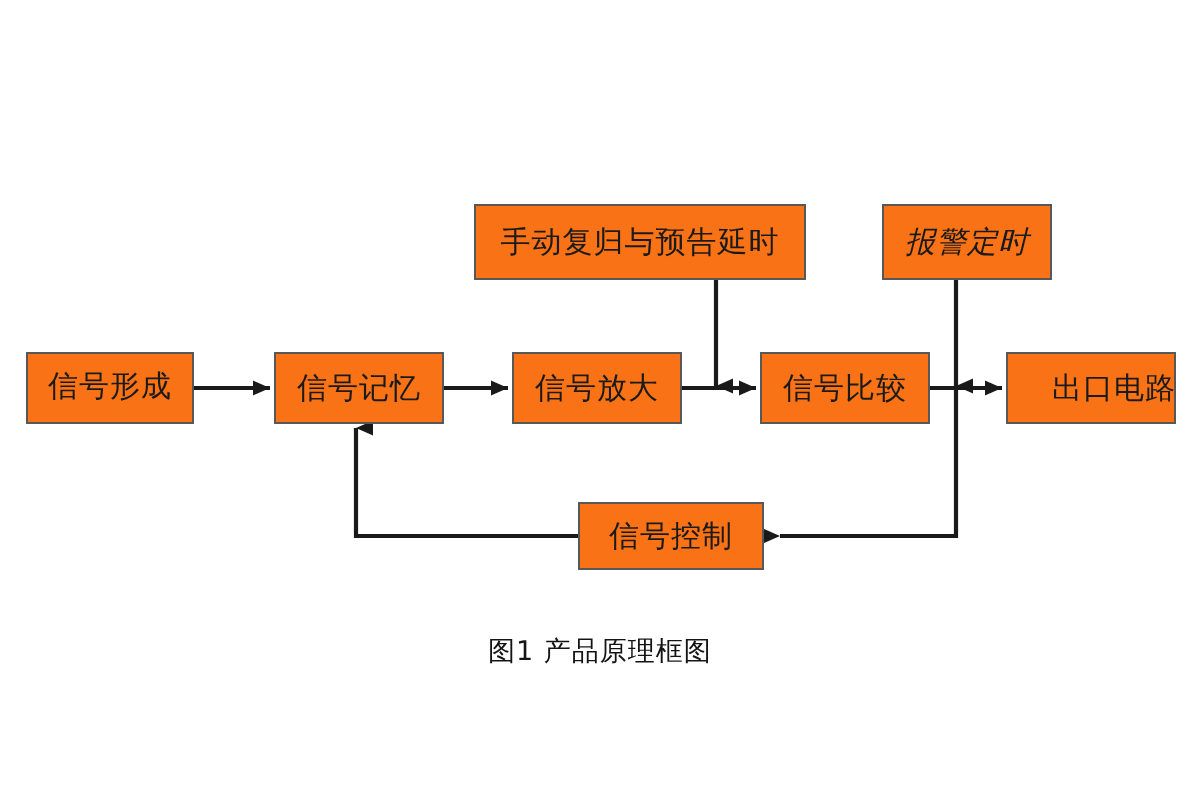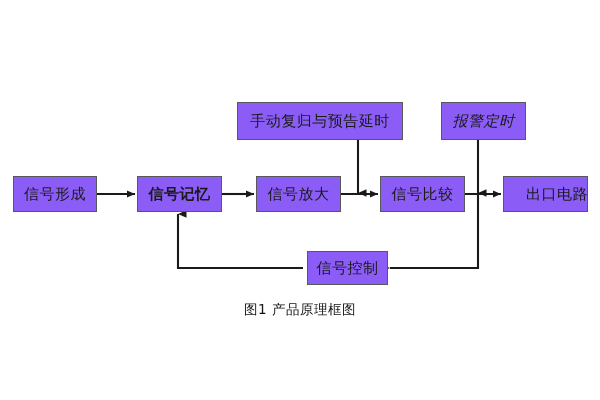--- a/index.html
+++ b/index.html
@@ -19,39 +19,40 @@
     position: absolute;
     left: 0;
     top: 0;
     width: 600px;
     height: 400px;
   }
   .node-box {
     position: absolute;
     box-sizing: border-box;
     border: 1px solid #585858;
-    background: #8b5cf6;
+    background: #f97316;
     display: flex;
     align-items: center;
     justify-content: center;
     color: #1a1a1a;
     font-size: 15px;
     letter-spacing: 0.5px;
     white-space: nowrap;
     line-height: 1;
   }
   .caption {
     position: absolute;
     left: 0;
     width: 600px;
     text-align: center;
     color: #141414;
     font-size: 13.5px;
     letter-spacing: 0.5px;
     white-space: nowrap;
+    margin-top: 16px;
   }
 </style>
 </head>
 <body>
 
 <div id="canvas">
 
   <svg id="diagram-svg" viewBox="0 0 600 400" xmlns="http://www.w3.org/2000/svg">
     <defs>
       <marker id="arrowR" markerWidth="9" markerHeight="9" refX="8.5" refY="4.5" orient="auto" markerUnits="userSpaceOnUse">
@@ -85,21 +86,21 @@
       <path d="M478,194 L478,268 L390,268" marker-end="url(#arrowL)"></path>
 
       <path d="M303,268 L178,268 L178,214" marker-end="url(#arrowU)"></path>
     </g>
   </svg>
 
   <div class="node-box" style="left:13px; top:176px; width:84px; height:36px;font-family:Liberation Serif, serif;">
     <span>信号形成</span>
   </div>
 
-  <div class="node-box" style="left:137px; top:176px; width:85px; height:36px;font-weight:bold;">
+  <div class="node-box" style="left:137px; top:176px; width:85px; height:36px;">
     <span>信号记忆</span>
   </div>
 
   <div class="node-box" style="left:380px; top:176px; width:85px; height:36px;">
     <span>信号比较</span>
   </div>
 
   <div class="node-box" style="left:256px; top:176px; width:85px; height:36px;">
     <span>信号放大</span>
   </div>
@@ -109,19 +110,19 @@
   </div>
 
   <div class="node-box" style="left:237px; top:102px; width:166px; height:38px;">
     <span>手动复归与预告延时</span>
   </div>
 
   <div class="node-box" style="left:441px; top:102px; width:85px; height:38px;font-style:italic;">
     <span>报警定时</span>
   </div>
 
-  <div class="node-box" style="left:307px; top:251px; width:81px; height:34px;">
+  <div class="node-box" style="left:289px; top:251px; width:93px; height:34px;">
     <span>信号控制</span>
   </div>
 
   <div class="caption" style="top:301px;">图1 产品原理框图</div>
 
 </div>
 
 </body></html>

